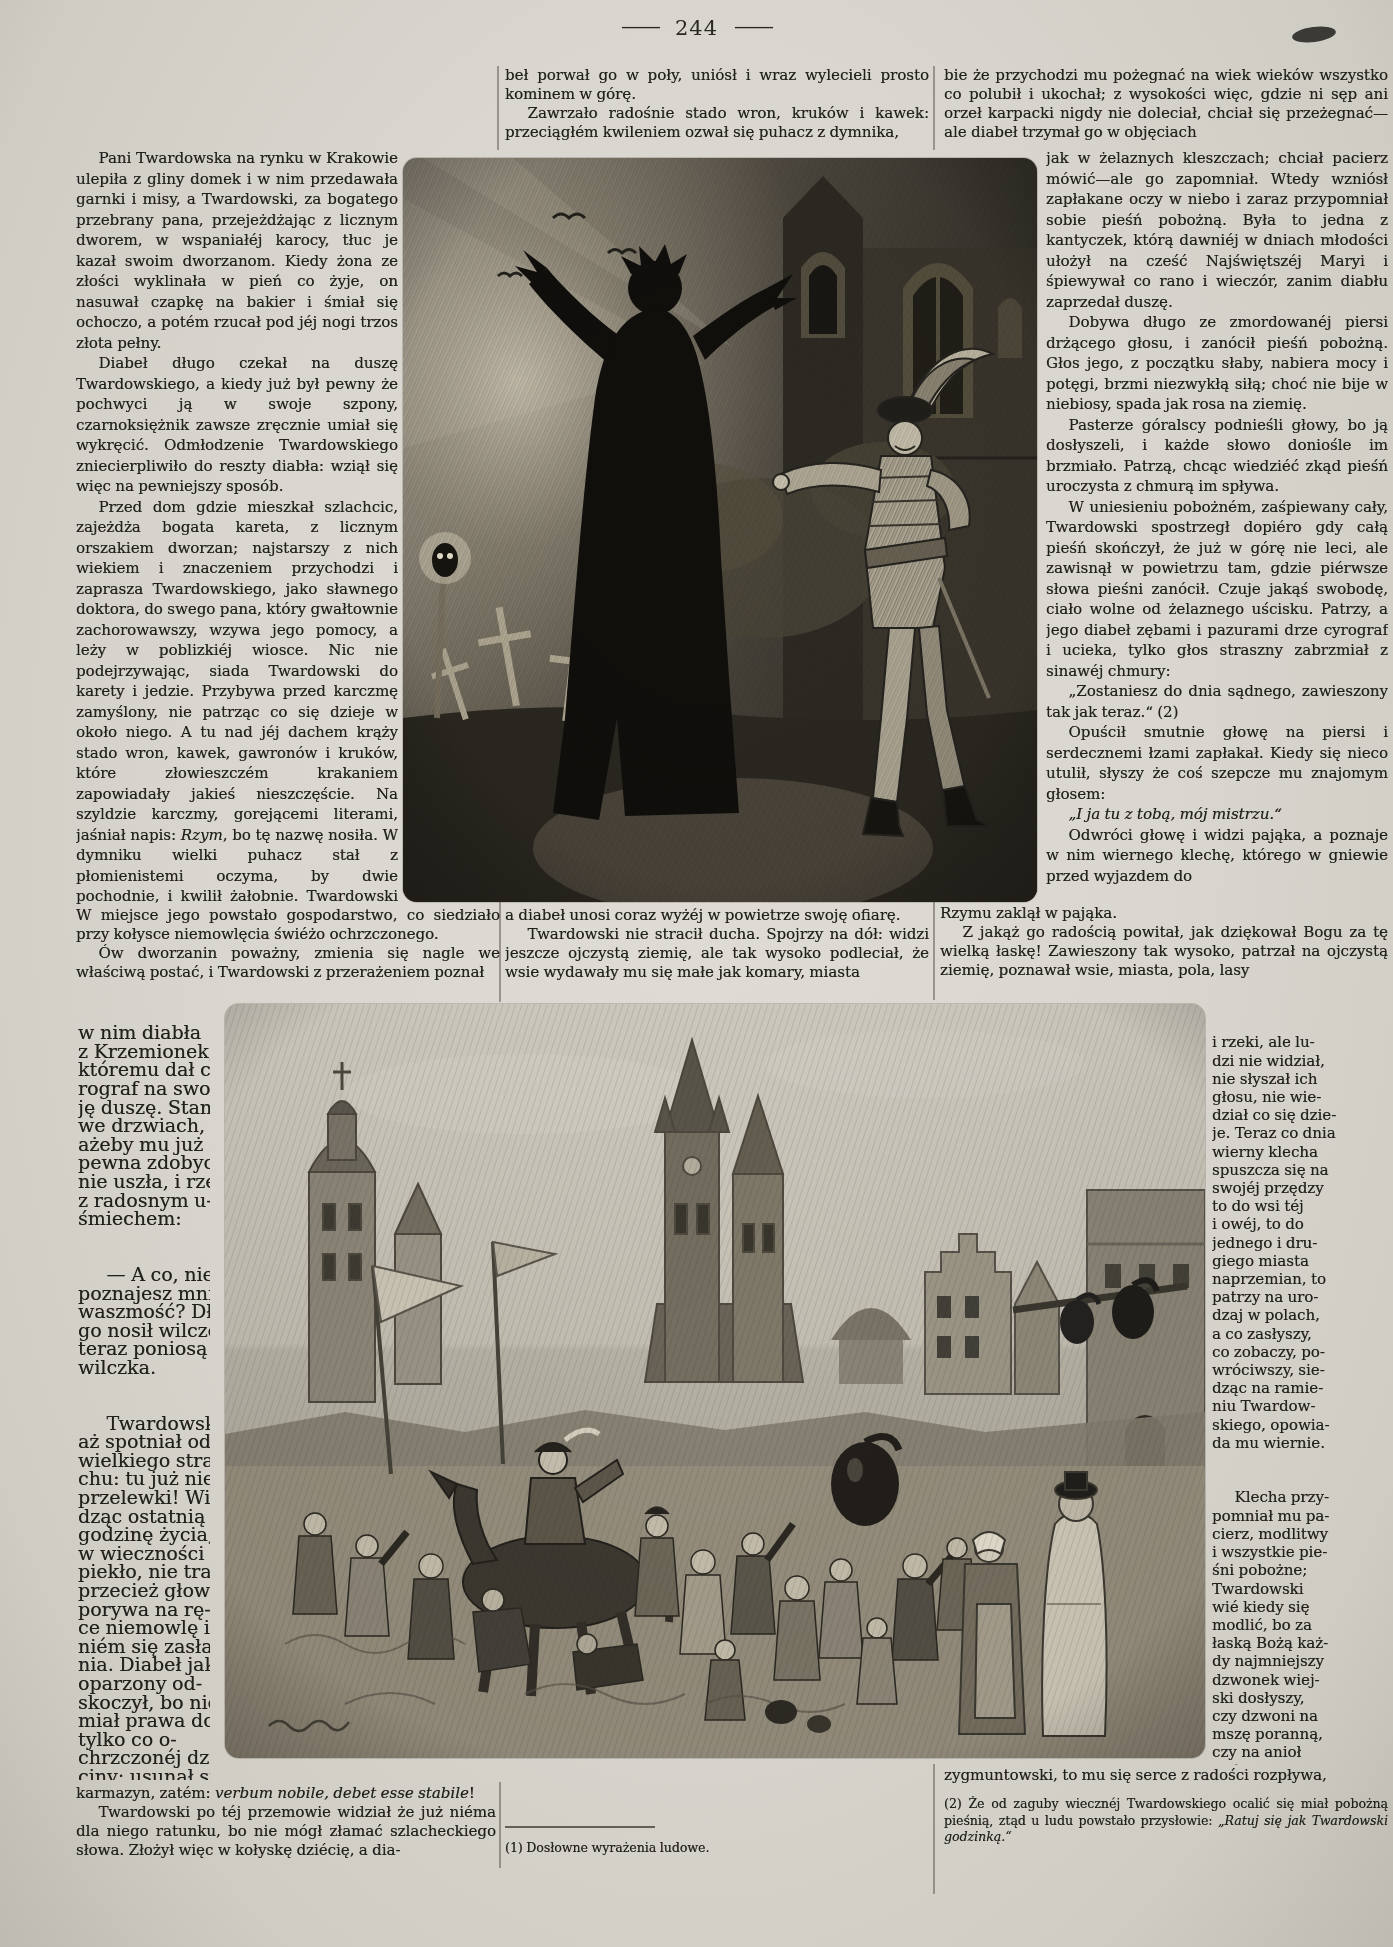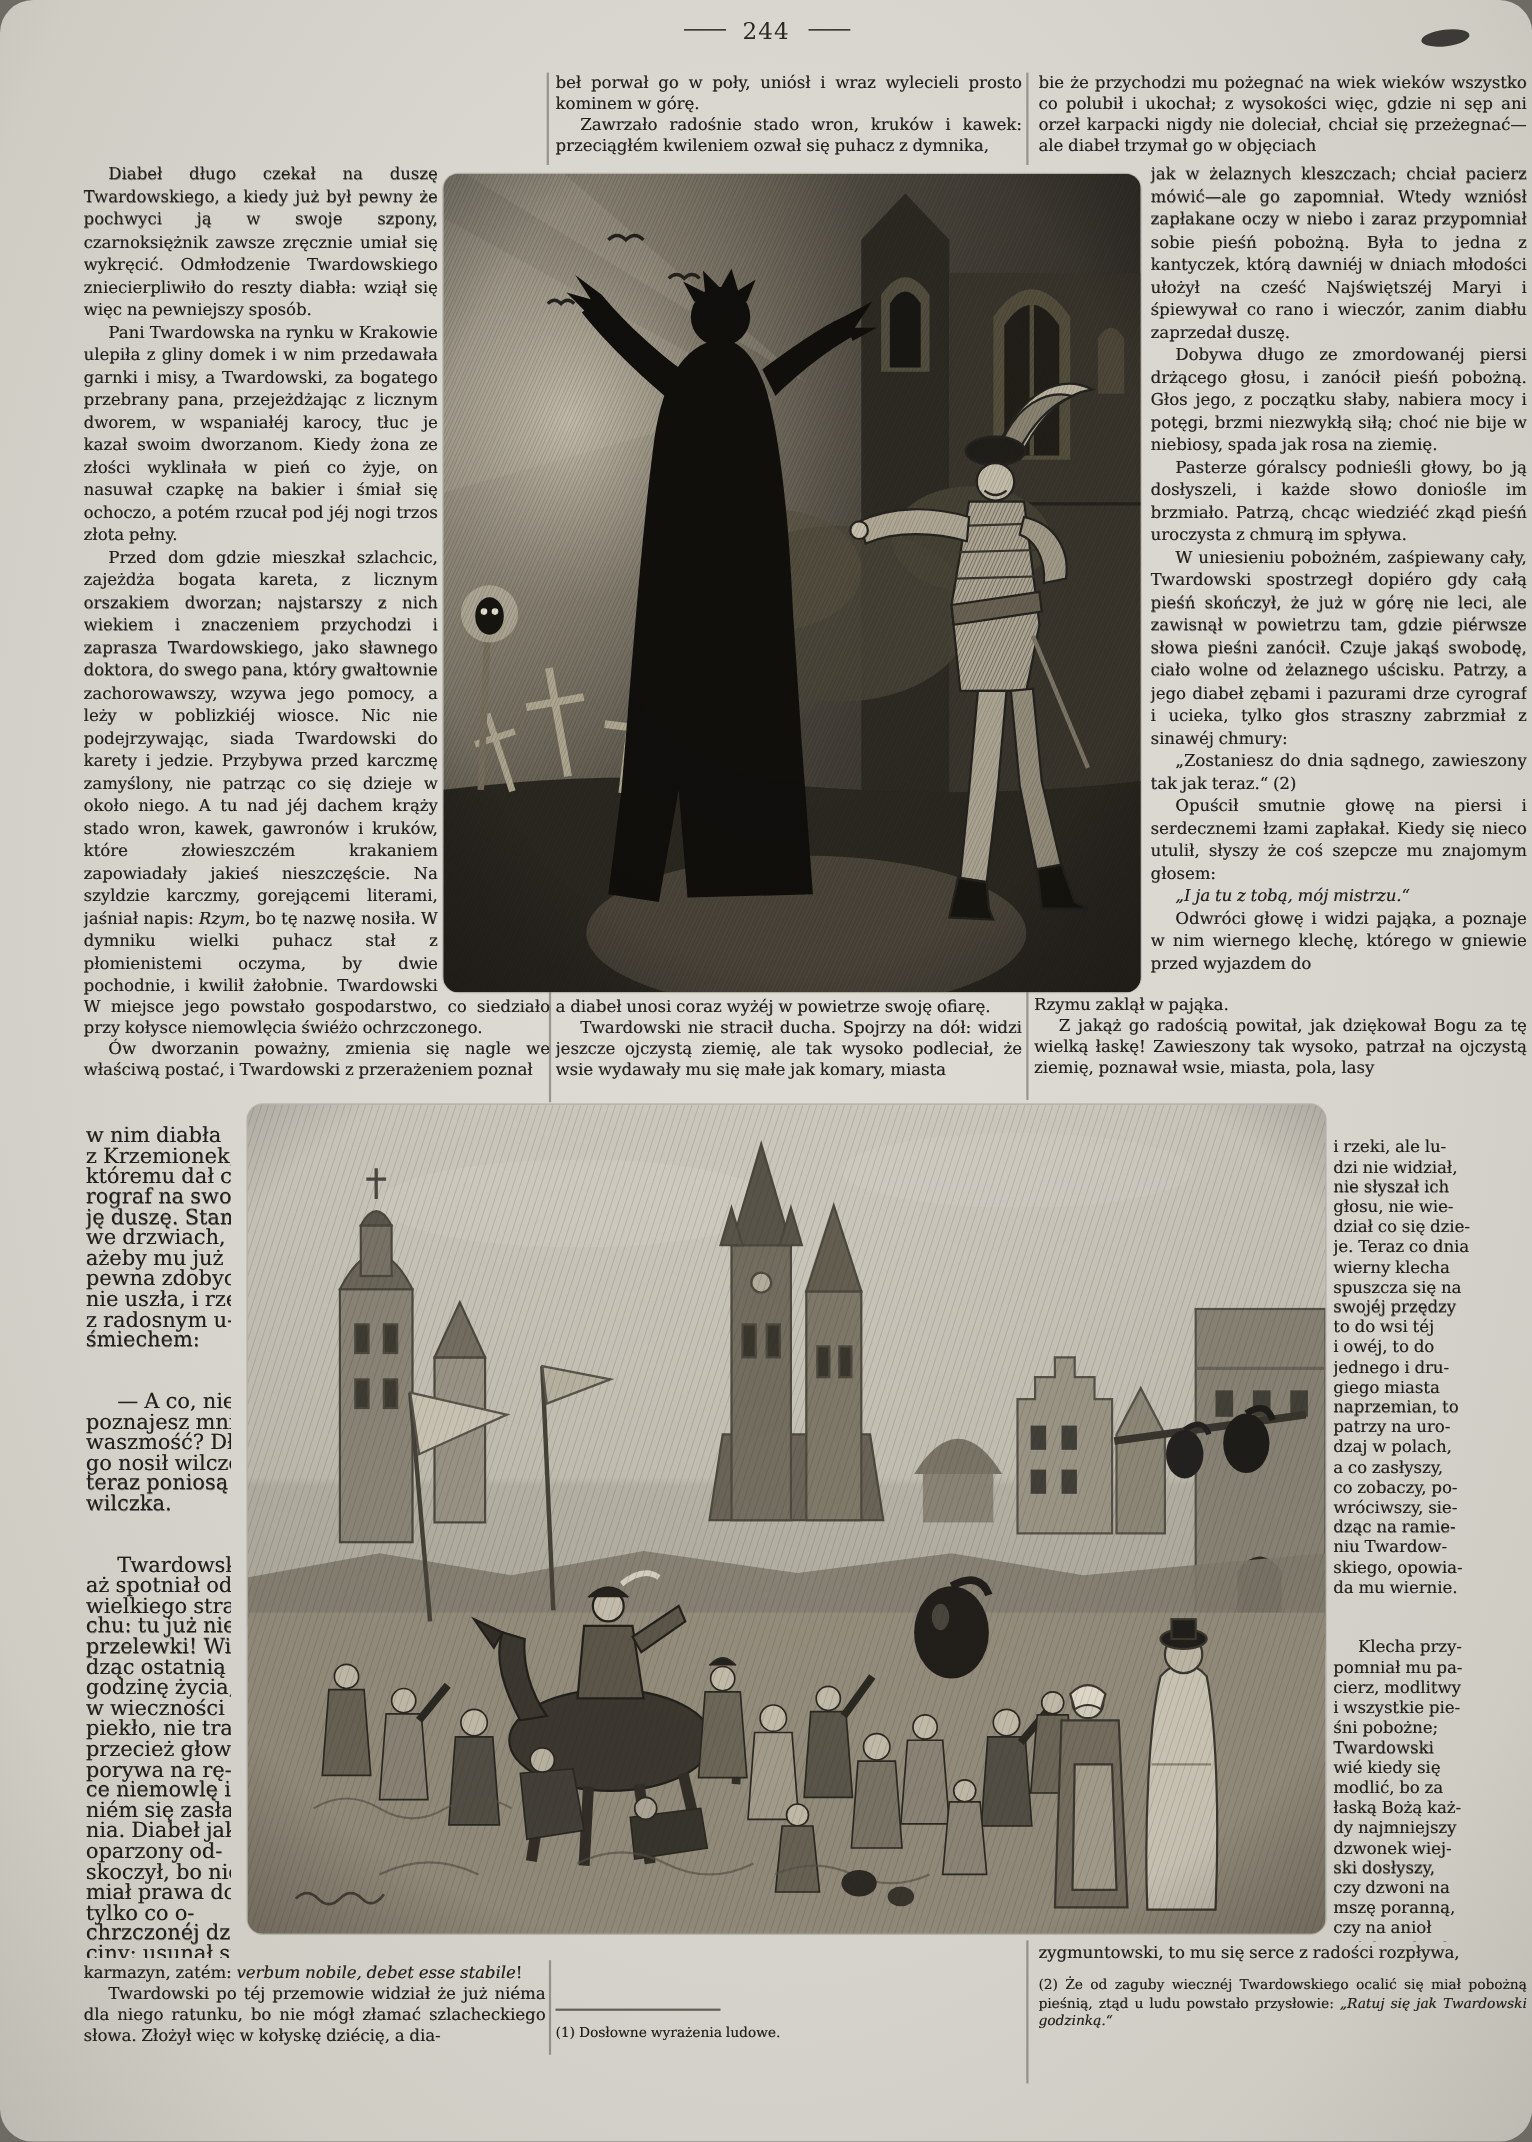--- a/index.html
+++ b/index.html
@@ -1,18 +1,18 @@
 <!DOCTYPE html>
 <html lang="pl"><head>
 <meta charset="utf-8">
 <style>
   html,body{margin:0;padding:0;background:#6e6b64;}
   .page{position:relative;width:1393px;height:1947px;margin:0 auto;overflow:hidden;
     background:radial-gradient(ellipse at 50% 42%, #dfdcd5 0%, #d9d6cf 50%, #cfccc4 82%, #bdbab2 100%);
-    font-family:"DejaVu Serif","Liberation Serif",serif;color:#211f1b;border-radius:30px;}
+    font-family:"DejaVu Serif","Liberation Serif",serif;color:#211f1b;}
   .hdr{position:absolute;top:16px;left:0;width:100%;text-align:center;font-size:21px;
     letter-spacing:1px;color:#2a2822;}
   .hdr .dash{display:inline-block;margin:0 16px;letter-spacing:-2px;transform:translateY(-2px);}
   .blk{position:absolute;text-align:justify;font-size:15px;line-height:19px;overflow:hidden;
     hyphens:auto;word-spacing:-0.4px;text-shadow:0.3px 0.2px 0.4px rgba(33,31,27,.55);}
   .blk p{margin:0;padding:0;}
   .blk p.ind{text-indent:1.5em;}
   .lh205{line-height:20.5px;}
   .narrow{white-space:pre;text-align:left;}
   .narrow p{white-space:pre;}
@@ -40,22 +40,22 @@
 
   <div class="vr" style="left:497px;top:66px;height:84px;"></div>
   <div class="vr" style="left:933px;top:66px;height:84px;"></div>
   <div class="vr" style="left:499px;top:902px;height:100px;"></div>
   <div class="vr" style="left:933px;top:902px;height:98px;"></div>
   <div class="vr" style="left:499px;top:1782px;height:86px;"></div>
   <div class="vr" style="left:933px;top:1764px;height:130px;"></div>
 
 
   <section class="blk lh205" style="left:76px;top:148px;width:322px;height:758px;">
+    <p class="ind">Pani Twardowska na rynku w Krakowie ulepiła z gliny domek i w nim przedawała garnki i misy, a Twardowski, za bogatego przebrany pana, przejeżdżając z licznym dworem, w wspaniałéj karocy, tłuc je kazał swoim dworzanom. Kiedy żona ze złości wyklinała w pień co żyje, on nasuwał czapkę na bakier i śmiał się ochoczo, a potém rzucał pod jéj nogi trzos złota pełny.</p>
     <p class="ind">Diabeł długo czekał na duszę Twardowskiego, a kiedy już był pewny że pochwyci ją w swoje szpony, czarnoksiężnik zawsze zręcznie umiał się wykręcić. Odmłodzenie Twardowskiego zniecierpliwiło do reszty diabła: wziął się więc na pewniejszy sposób.</p>
-    <p class="ind">Pani Twardowska na rynku w Krakowie ulepiła z gliny domek i w nim przedawała garnki i misy, a Twardowski, za bogatego przebrany pana, przejeżdżając z licznym dworem, w wspaniałéj karocy, tłuc je kazał swoim dworzanom. Kiedy żona ze złości wyklinała w pień co żyje, on nasuwał czapkę na bakier i śmiał się ochoczo, a potém rzucał pod jéj nogi trzos złota pełny.</p>
     <p class="ind">Przed dom gdzie mieszkał szlachcic, zajeżdża bogata kareta, z licznym orszakiem dworzan; najstarszy z nich wiekiem i znaczeniem przychodzi i zaprasza Twardowskiego, jako sławnego doktora, do swego pana, który gwałtownie zachorowawszy, wzywa jego pomocy, a leży w poblizkiéj wiosce. Nic nie podejrzywając, siada Twardowski do karety i jedzie. Przybywa przed karczmę zamyślony, nie patrząc co się dzieje w około niego. A tu nad jéj dachem krąży stado wron, kawek, gawronów i kruków, które złowieszczém krakaniem zapowiadały jakieś nieszczęście. Na szyldzie karczmy, gorejącemi literami, jaśniał napis: <i>Rzym</i>, bo tę nazwę nosiła. W dymniku wielki puhacz stał z płomienistemi oczyma, by dwie pochodnie, i kwilił żałobnie. Twardowski wysiadł z karety, wchodzi do izby — ale nie znajduje chorego pana.</p>
   </section>
 
   <section class="blk" style="left:76px;top:906px;width:424px;height:78px;">
     <p>W miejsce jego powstało gospodarstwo, co siedziało przy kołysce niemowlęcia świéżo ochrzczonego.</p>
     <p class="ind">Ów dworzanin poważny, zmienia się nagle we właściwą postać, i Twardowski z przerażeniem poznał</p>
   </section>
 
   <section class="blk narrow nL" style="left:78px;top:986px;width:132px;height:794px;">
     <p>w nim diabła

